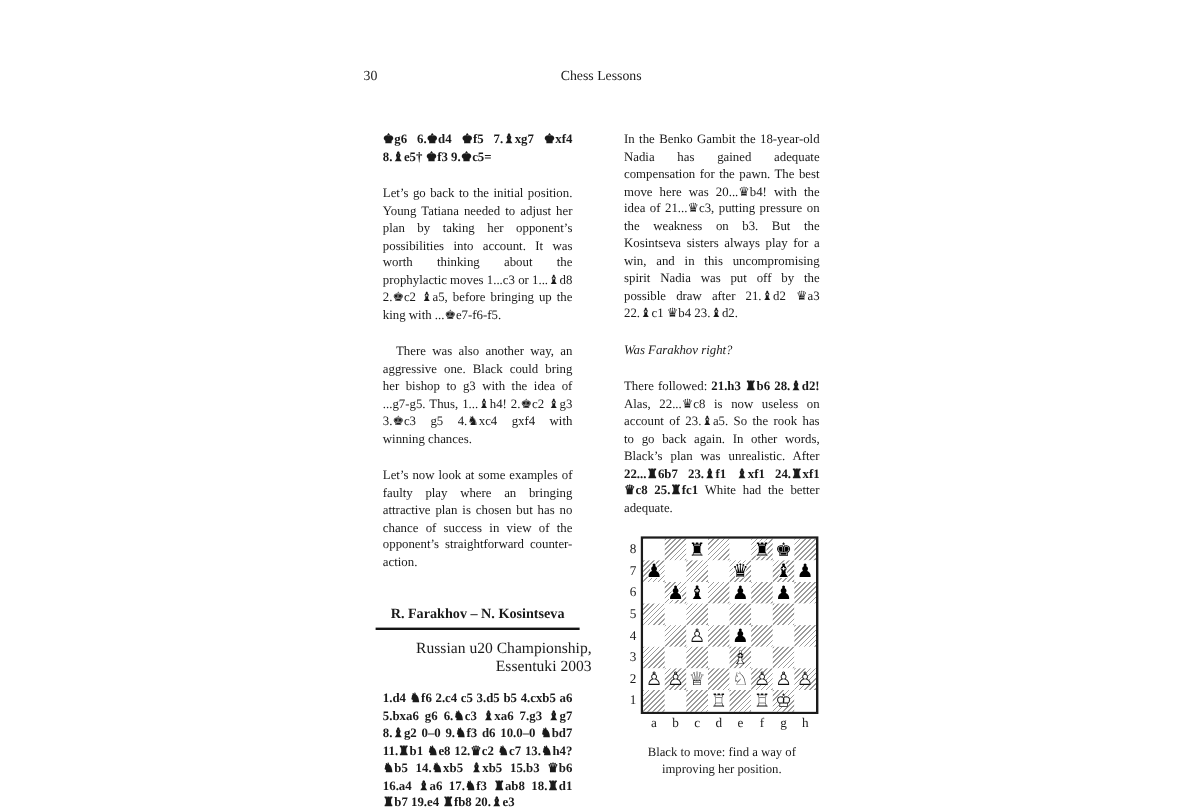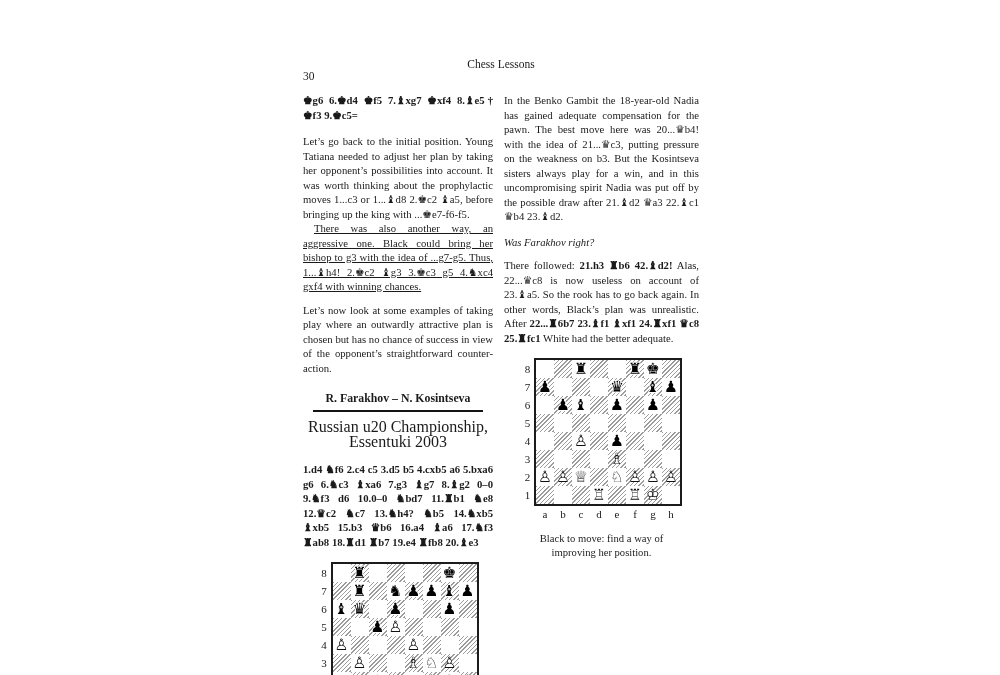--- a/index.html
+++ b/index.html
@@ -6,36 +6,36 @@
   body {
     width: 1000px; height: 675px;
     background: #ffffff;
     font-family: "Liberation Serif", "DejaVu Serif", serif;
     color: #1a1a1a;
     position: relative;
     overflow: hidden;
   }
   .sheet { position: absolute; left: 303px; top: 30px; width: 396px; }
   .pagehead { position: relative; height: 16px; }
-  .pagenum { position: absolute; left: 0; top: 12px; font-size: 11.5px; }
+  .pagenum { position: absolute; left: 0; top: 0; font-size: 11.5px; }
   .booktitle { text-align: center; font-size: 11.5px; margin-top: 28px; }
   .columns { display: flex; gap: 11px; margin-top: 19px; }
   .col { font-size: 10.7px; line-height: 14.5px; }
   .col.left  { width: 190px; }
   .col.right { width: 195px; }
-  p { margin: 0; text-align: justify; }
+  p { margin: 16px; text-align: justify; }
   .bold { font-weight: bold; }
-  .indent { text-indent: 11px; text-decoration: underline; }
+  .indent { text-indent: 11px; }
   .mt  { margin-top: 9px; }
   .mt2 { margin-top: 12px; }
   .question { font-style: italic; margin-top: 11px; text-align: left; }
-  .gameblock { margin-top: 16px; }
+  .gameblock { margin-top: 28px; }
   .gametitle { text-align: center; font-weight: bold; font-size: 11.8px; line-height: 14px; }
   .rule { border-top: 2.6px solid #141414; margin: 5px 10px 8px 10px; height: 0; }
-  .event { text-align: center; font-size: 16px; }
+  .event { text-align: right; font-size: 13px; }
   .movelist { font-weight: bold; margin-top: 13px; }
   
   .diag { width: -moz-fit-content; width: fit-content; margin: 13px auto 0 auto; }
   .diag-top { display: flex; }
   .ranks { display: flex; flex-direction: column; padding-top: 2px; width: 13px; }
   .rlab { height: 18px; line-height: 18px; font-size: 11px; text-align: center; }
   .board {
     display: grid;
     grid-template-columns: repeat(8, 18px);
     grid-template-rows: repeat(8, 18px);
@@ -68,21 +68,21 @@
     <span class="pagenum">30</span>
     <div class="booktitle">Chess Lessons</div>
   </div>
 
   <div class="columns">
 
     <div class="col left">
       <p class="bold">♚g6 6.♚d4 ♚f5 7.♝xg7 ♚xf4 8.♝e5† ♚f3 9.♚c5=</p>
       <p class="mt2">Let’s go back to the initial position. Young Tatiana needed to adjust her plan by taking her opponent’s possibilities into account. It was worth thinking about the prophylactic moves 1...c3 or 1...♝d8 2.♚c2 ♝a5, before bringing up the king with ...♚e7-f6-f5.</p>
       <p class="indent">There was also another way, an aggressive one. Black could bring her bishop to g3 with the idea of ...g7-g5. Thus, 1...♝h4! 2.♚c2 ♝g3 3.♚c3 g5 4.♞xc4 gxf4 with winning chances.</p>
-      <p class="mt">Let’s now look at some examples of taking play where an outwardly attractive plan is chosen but has no chance of success in view of the opponent’s straightforward counter-action.</p>
+      <p class="mt">Let’s now look at some examples of faulty play where an bringing attractive plan is chosen but has no chance of success in view of the opponent’s straightforward counter-action.</p>
 
       <div class="gameblock">
         <div class="gametitle">R. Farakhov – N. Kosintseva</div>
         <div class="rule"></div>
         <div class="event">Russian u20 Championship, Essentuki 2003</div>
       </div>
 
       <p class="movelist">1.d4 ♞f6 2.c4 c5 3.d5 b5 4.cxb5 a6 5.bxa6 g6 6.♞c3 ♝xa6 7.g3 ♝g7 8.♝g2 0–0 9.♞f3 d6 10.0–0 ♞bd7 11.♜b1 ♞e8 12.♛c2 ♞c7 13.♞h4? ♞b5 14.♞xb5 ♝xb5 15.b3 ♛b6 16.a4 ♝a6 17.♞f3 ♜ab8 18.♜d1 ♜b7 19.e4 ♜fb8 20.♝e3</p>
 
       <div class="diag">
@@ -242,21 +242,21 @@
             <div class="flab">g</div>
             <div class="flab">h</div>
           </div>
 
       </div>
     </div>
 
     <div class="col right">
       <p>In the Benko Gambit the 18-year-old Nadia has gained adequate compensation for the pawn. The best move here was 20...♛b4! with the idea of 21...♛c3, putting pressure on the weakness on b3. But the Kosintseva sisters always play for a win, and in this uncompromising spirit Nadia was put off by the possible draw after 21.♝d2 ♛a3 22.♝c1 ♛b4 23.♝d2.</p>
       <p class="question">Was Farakhov right?</p>
-      <p class="mt"><span>There followed: </span><span style="font-weight: bold;">21.h3 ♜b6 42.♝d2!</span><span> Alas, 22...♛c8 is now useless on account of 23.♝a5. So the rook has to go back again. In other words, Black’s plan was unrealistic. After </span><span style="font-weight: bold;">22...♜6b7 23.♝f1 ♝xf1 24.♜xf1 ♛c8 25.♜fc1</span><span> White had the better adequate.</span></p>
+      <p class="mt"><span>There followed: </span><span style="font-weight: bold;">21.h3 ♜b6 28.♝d2!</span><span> Alas, 22...♛c8 is now useless on account of 23.♝a5. So the rook has to go back again. In other words, Black’s plan was unrealistic. After </span><span style="font-weight: bold;">22...♜6b7 23.♝f1 ♝xf1 24.♜xf1 ♛c8 25.♜fc1</span><span> White had the better adequate.</span></p>
 
 
       <div class="diag">
         <div class="diag-top">
           <div class="ranks">
               <div class="rlab">8</div>
               <div class="rlab">7</div>
               <div class="rlab">6</div>
               <div class="rlab">5</div>
               <div class="rlab">4</div>

